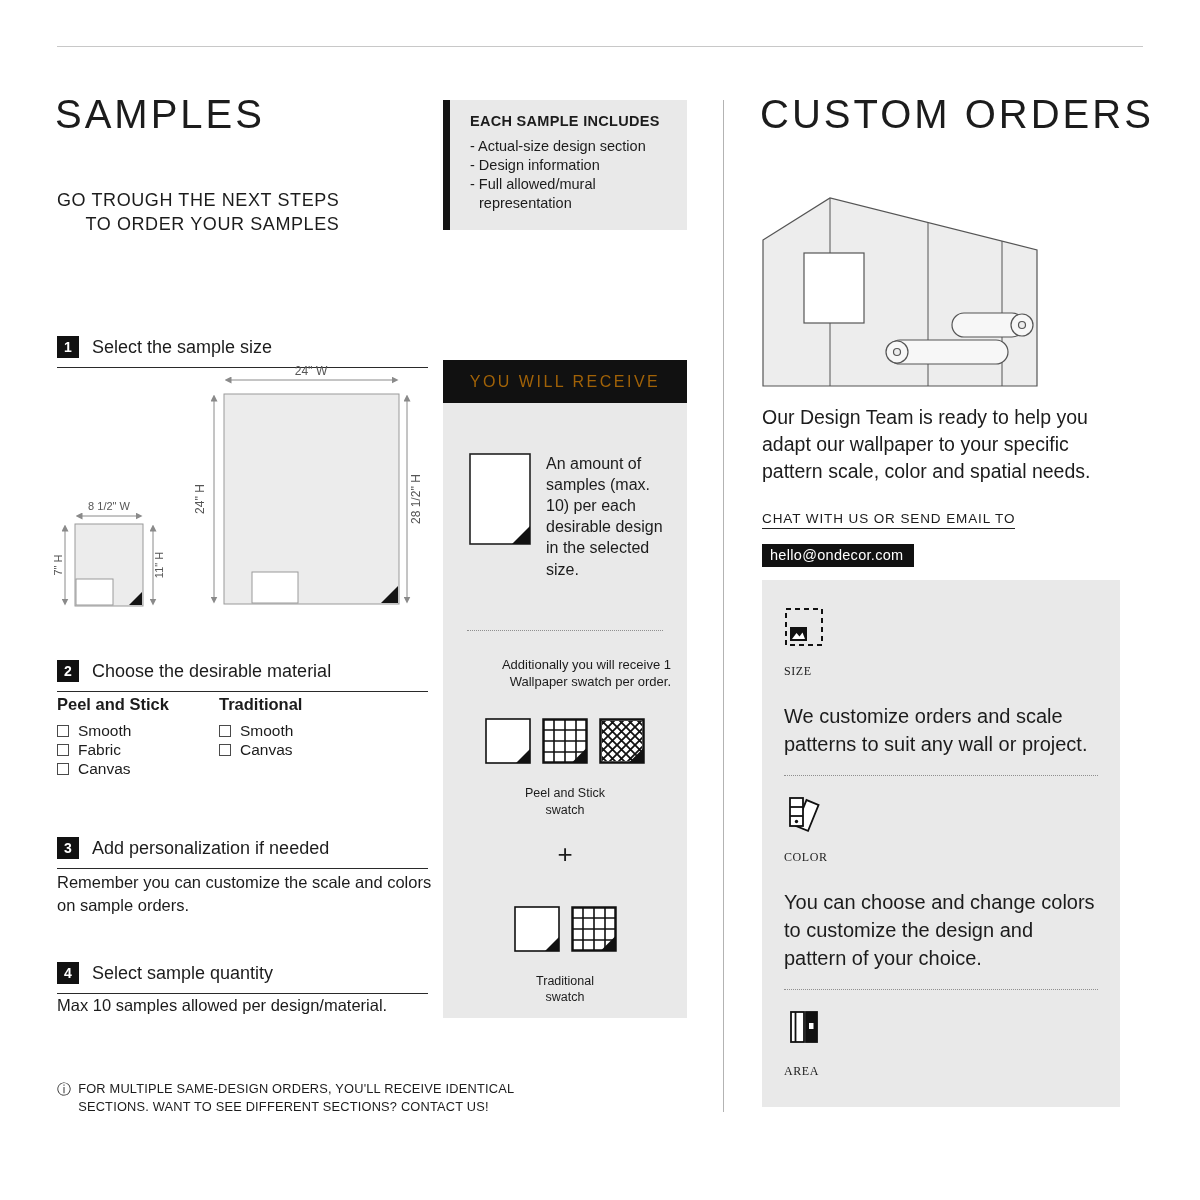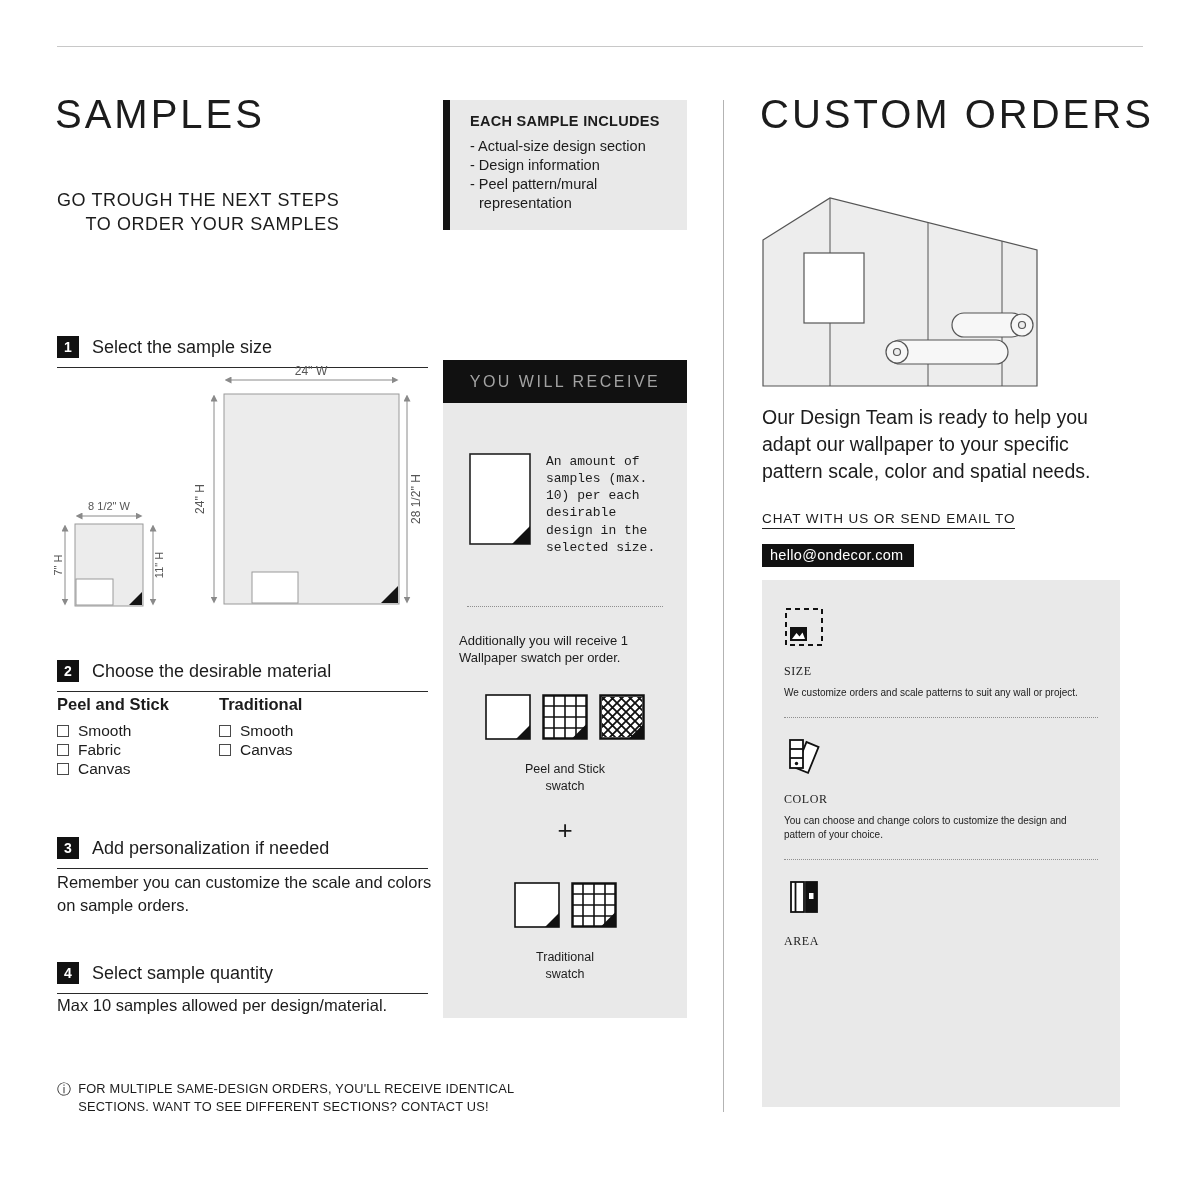--- a/index.html
+++ b/index.html
@@ -38,61 +38,61 @@
   .checkbox { width:10px; height:10px; border:1.5px solid #4a4a4a; flex:none; cursor:pointer; background:#fff; }
 
   .step3-text { position:absolute; left:57px; top:871px; width:375px; font-size:16.5px; line-height:1.37; }
   .step4-text { position:absolute; left:57px; top:996px; width:410px; font-size:16.5px; }
 
   .footnote { position:absolute; left:57px; top:1080px; width:478px; display:flex; gap:7px;
               font-size:12.8px; line-height:1.42; letter-spacing:0.2px; }
   .info-icon { font-size:14px; line-height:1.3; flex:none; }
 
   .receive-header { position:absolute; left:443px; top:360px; width:244px; height:43px; background:#111;
-                    color:#a3a3a3; font-size:16px; letter-spacing:2.5px; display:flex; align-items:center; justify-content:center; }
+                    color:#a16207; font-size:16px; letter-spacing:2.5px; display:flex; align-items:center; justify-content:center; }
   .receive-panel { position:absolute; left:443px; top:403px; width:244px; height:615px; box-sizing:border-box;
                    background:#e9e9e9; padding:50px 0 0; }
   .sample-row { display:flex; gap:15px; padding:0 12px 0 26px; align-items:flex-start; }
-  .samples-text { font-size:13px; line-height:1.32; width:122px;font-family:Liberation Mono, monospace; }
+  .samples-text { font-size:16px; line-height:1.32; width:122px; }
   .receive-dotted { border-top:1px dotted #8f8f8f; margin:50px 24px 0; }
-  .additional-text { margin:25px 16px 0; text-align:left; font-size:13px; line-height:1.35; }
+  .additional-text { margin:25px 16px 0; text-align:right; font-size:13px; line-height:1.35; }
   .swatch-row { display:flex; justify-content:center; gap:11px; margin-top:27px; }
   .swatch-row.second { margin-top:36px; }
   .swatch-label { text-align:center; font-size:12.5px; line-height:1.35; margin-top:21px; white-space:pre-line; }
   .plus-sign { text-align:center; font-size:26px; margin-top:20px; }
 
   .custom-title { position:absolute; left:760px; top:92px; font-size:40px; letter-spacing:3px; font-weight:500; }
   .house { position:absolute; left:762px; top:196px; }
   .custom-intro { position:absolute; left:762px; top:404px; width:368px; font-size:19.5px; line-height:1.38; }
   .chat-label { position:absolute; left:762px; top:511px; font-size:13.5px; letter-spacing:0.9px;
                 border-bottom:1px solid #222; padding-bottom:2px; }
   .email-badge { position:absolute; left:762px; top:532px; background:#111; color:#fff; font-size:14.5px;
                  padding:3px 11px 4px 8px; letter-spacing:0.3px; cursor:pointer;margin-top:12px; }
   .custom-panel { position:absolute; left:762px; top:580px; width:358px; height:527px; box-sizing:border-box;
                   background:#e9e9e9; padding:27px 22px 20px; }
   .feature-heading { font-size:12px; letter-spacing:0.6px; margin-top:13px;font-family:Liberation Serif, serif; }
-  .feature-text { font-size:10px; line-height:1.4; margin-top:7px; }
+  .feature-text { font-size:20px; line-height:1.4; margin-top:23px; }
   .dotted { border-top:1px dotted #8f8f8f; margin:17px 0; }
 </style>
 </head>
 <body>
 
 <div class="page">
 
   <div class="rule-top"></div>
 
   <div class="samples-title">SAMPLES</div>
   <div class="samples-intro">GO TROUGH THE NEXT STEPS
 TO ORDER YOUR SAMPLES</div>
 
   <div class="includes-box">
     <div class="includes-title">EACH SAMPLE INCLUDES</div>
     <div class="inc-item">Actual-size design section</div>
     <div class="inc-item">Design information</div>
-    <div class="inc-item">Peel pattern/mural representation</div>
+    <div class="inc-item">Full allowed/mural representation</div>
   </div>
 
   <div class="step-head" id="step1">
     <div class="badge">1</div>
     <div class="step-label">Select the sample size</div>
   </div>
 
   <div class="size-diagram-wrap">
     <svg width="378" height="252" viewBox="0 0 378 252">
       <defs>

